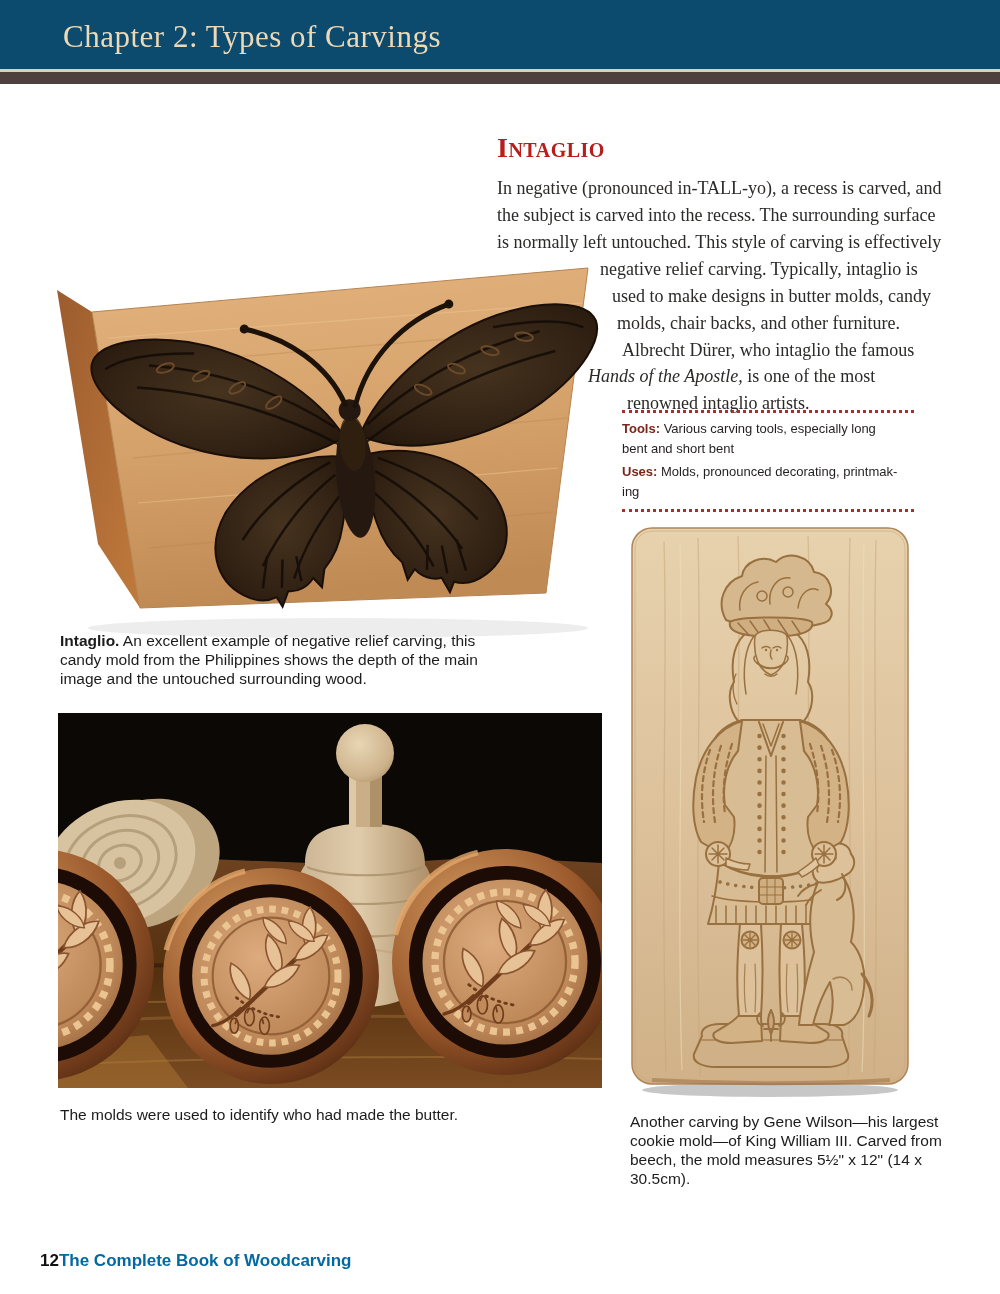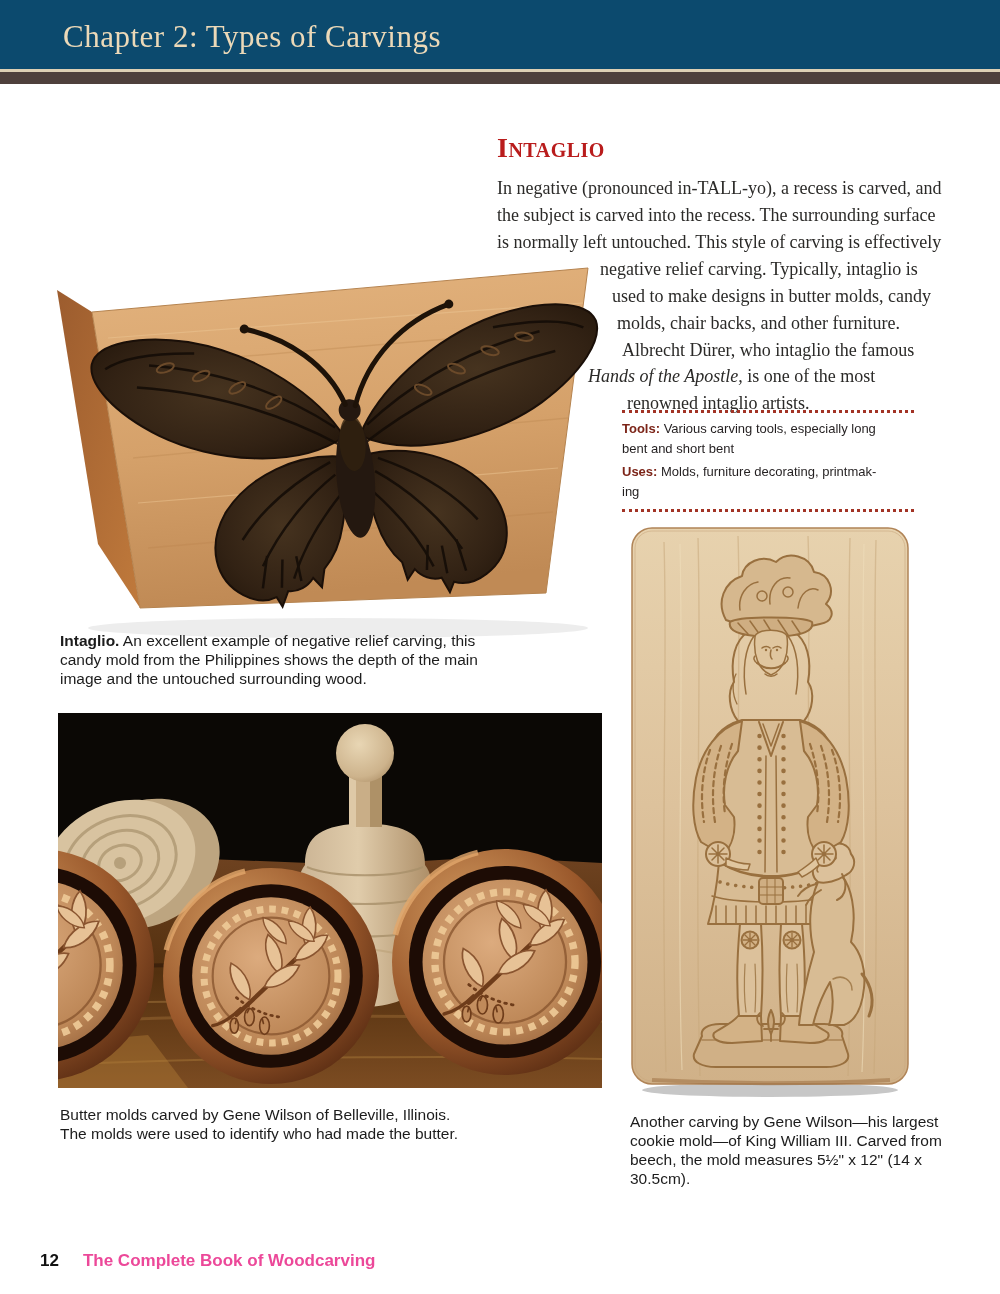--- a/index.html
+++ b/index.html
@@ -40,21 +40,21 @@
   .caption b{font-weight:700;}
   .caption span{display:block;white-space:nowrap;}
   .caption .inline{display:inline;white-space:normal;}
   #cap-butterfly{left:60px;top:631px;width:440px;}
   #cap-butter{left:60px;top:1105px;width:480px;}
   #cap-king{left:630px;top:1112px;width:300px;}
 
   
   .footer{position:absolute;left:40px;top:1252px;font-weight:700;font-size:17px;line-height:1;}
   .page-num{color:#111111;}
-  .book-title{color:#ec4899;margin-left:24px;}
+  .book-title{color:#0369a1;}
 </style>
 </head>
 <body>
 
 <div class="page">
 
   <header class="chapter-bar">
     <h1 class="chapter-title">Chapter 2: Types of Carvings</h1>
   </header>
   <div class="rule-light"></div>
@@ -67,21 +67,21 @@
   <p class="bl bl4">negative relief carving. Typically, intaglio is</p>
   <p class="bl bl5">used to make designs in butter molds, candy</p>
   <p class="bl bl6">molds, chair backs, and other furniture.</p>
   <p class="bl bl7">Albrecht Dürer, who intaglio the famous</p>
   <p class="bl bl8"><i>Hands of the Apostle,</i><span> is one of the most</span></p>
   <p class="bl bl9">renowned intaglio artists.</p>
 
   <div class="info-box">
     <p><b class="info-label">Tools:</b><span class="inline"> Various carving tools, especially long</span></p>
     <p>bent and short bent</p>
-    <p class="spaced"><b class="info-label">Uses:</b><span class="inline"> Molds, furniture decorating, printmak-</span></p>
+    <p class="spaced"><b class="info-label">Uses:</b><span class="inline"> Molds, pronounced decorating, printmak-</span></p>
     <p>ing</p>
   </div>
 
   <figure id="fig-butterfly">
     <svg width="580" height="392" viewBox="0 0 580 392">
       <defs>
         <linearGradient id="bfFace" x1="0" y1="0" x2="0.15" y2="1">
           <stop offset="0" stop-color="#e3b37e"></stop>
             <stop offset="0.55" stop-color="#d5a16a"></stop>
             <stop offset="1" stop-color="#c08a55"></stop>
@@ -249,21 +249,20 @@
         <ellipse cx="307" cy="62" rx="17" ry="5" fill="#b4946a"></ellipse>
         <circle cx="307" cy="40" r="29" fill="url(#knobG)"></circle>
       </g>
       <use href="#stampFace" transform="translate(-20,252) scale(1.16)"></use>
       <use href="#stampFace" transform="translate(213,263) scale(1.08)"></use>
       <use href="#stampFace" transform="translate(447,249) scale(1.13)"></use>
     </svg>
   </figure>
 
   <figcaption class="caption" id="cap-butter">
-    <span>Butter molds carved by Gene Wilson of Belleville, Illinois.</span>
     <span>The molds were used to identify who had made the butter.</span>
   </figcaption>
 
   <figure id="fig-king">
     <svg width="284" height="574" viewBox="0 0 284 574">
       <defs>
         <linearGradient id="beech" x1="0" y1="0" x2="0" y2="1">
           <stop offset="0" stop-color="#e7d2ae"></stop>
             <stop offset="0.5" stop-color="#ddc29c"></stop>
             <stop offset="1" stop-color="#d0b188"></stop>

